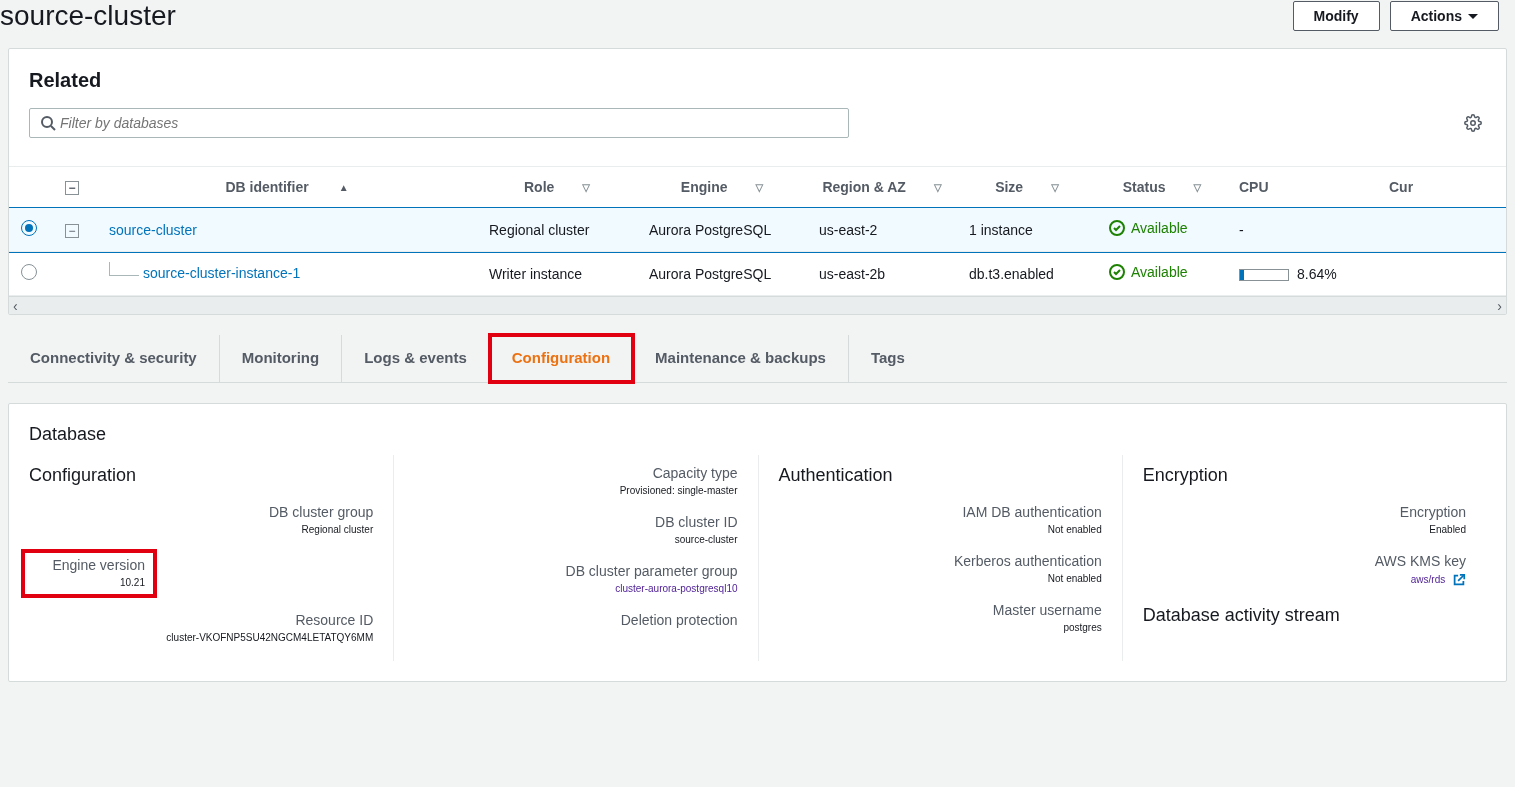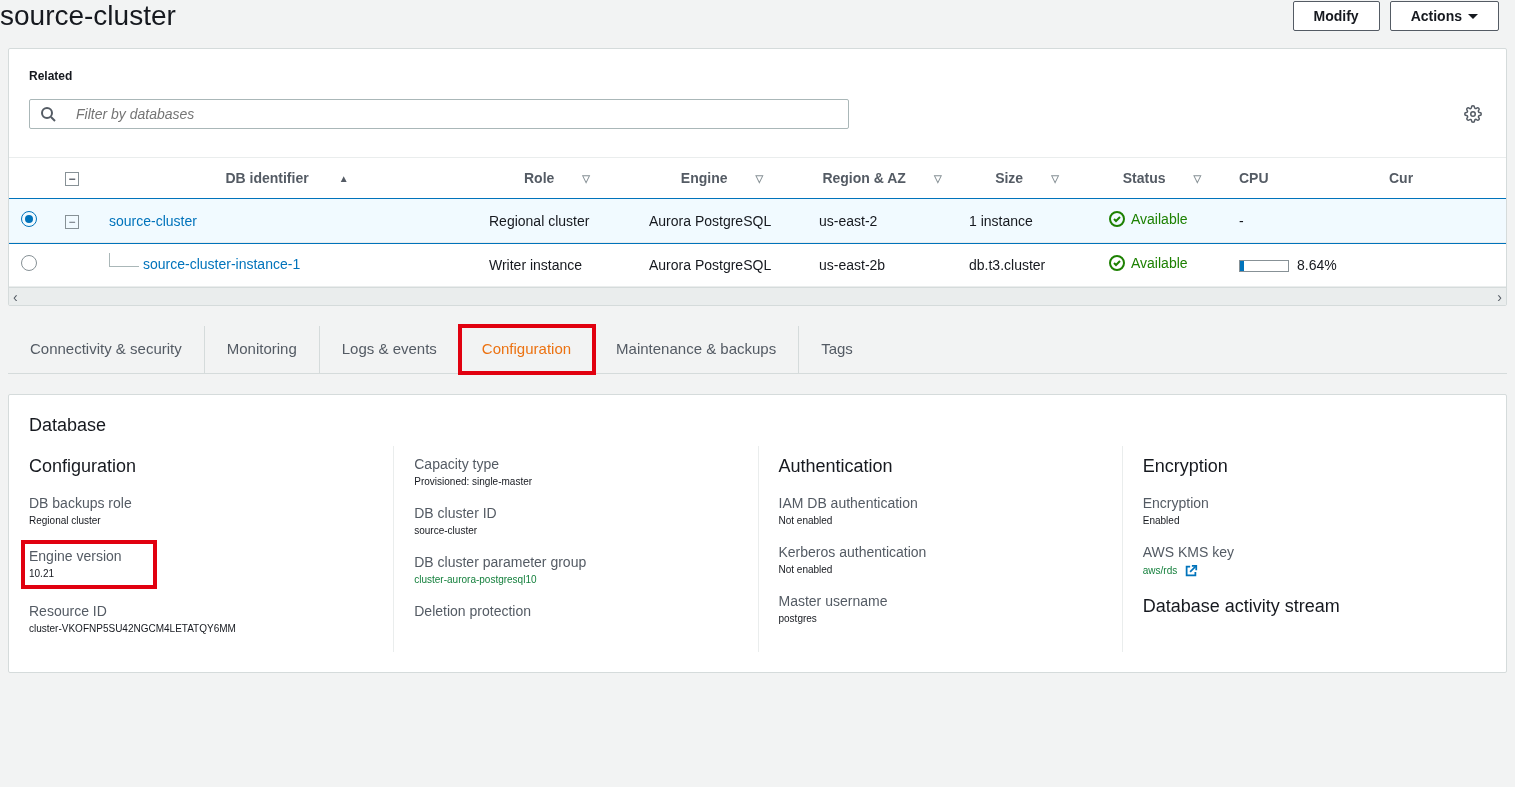--- a/index.html
+++ b/index.html
@@ -43,21 +43,21 @@
     border-top: 5px solid #16191f;
   }
   .panel {
     background: #fff;
     border: 1px solid #d5dbdb;
     border-radius: 2px;
     margin: 0 8px 20px 8px;
   }
   .panel-inner { padding: 20px; }
   .section-title {
-    font-size: 12px;
+    font-size: 20px;
     font-weight: 700;
     margin-bottom: 16px;
   }
   .filter-row {
     display: flex;
     justify-content: space-between;
     align-items: center;
     margin-bottom: 8px;
   }
   .filter-input-wrap {
@@ -68,21 +68,21 @@
     width: 820px;
     padding: 6px 10px;
   }
   .filter-input-wrap input {
     border: none;
     outline: none;
     font-size: 14px;
     flex: 1;
     font-style: italic;
     color: #7f1d1d;
-    margin-left: 20px;
+    margin-left: 4px;
   }
   .search-icon svg, .gear-icon svg { display: block; }
   .gear-btn {
     background: none;
     border: none;
     cursor: pointer;
     padding: 4px;
   }
   .table-wrap {
     overflow-x: auto;
@@ -165,21 +165,21 @@
   .hscroll span { color:#545b64; padding:0 4px; cursor:pointer; font-size:14px;}
   .tabs {
     display: flex;
     gap: 0;
     margin: 0 8px;
     border-bottom: 1px solid #d5dbdb;
   }
   .tab {
     padding: 14px 22px;
     font-size: 15px;
-    font-weight: 400;
+    font-weight: 700;
     color: #545b64;
     border-right: 1px solid #d5dbdb;
     cursor: pointer;
     text-align: center;
   }
   .tab.active {
     color: #ec7211;
     border-bottom: 2px solid #16191f;
   }
   .hl-red {
@@ -193,24 +193,24 @@
     grid-template-columns: repeat(4, 1fr);
     gap: 0;
     padding: 0 20px 20px 20px;
   }
   .detail-col {
     border-left: 1px solid #eaeded;
     padding: 10px 20px 0 20px;
   }
   .detail-col:first-child { border-left: none; padding-left: 0;}
   .col-heading { font-size:18px; font-weight:400; margin-bottom:18px; }
-  .kv { margin-bottom: 18px; }
+  .kv { margin-bottom: 18px; text-align: right; }
   .kv .k { color:#545b64; font-size:14px; margin-bottom:4px;}
   .kv .v { color:#16191f; font-size:10px; }
-  .kv .v.link { color:#15803d; }
+  .kv .v.link { color:#4c1d95; }
   .ext-icon {
     display:inline-block; width:14px; height:14px;
     margin-left:4px; vertical-align:middle;
   }
   .engine-hl {
     outline: 4px solid #e1000f;
     padding: 4px 8px 6px 4px;
     margin-left: -4px;
     display: inline-block;
     width: 128px;
@@ -323,21 +323,21 @@
           <td>-</td>
           <td></td>
         </tr>
         <tr>
           <td><span class="radio"></span></td>
           <td></td>
           <td><span class="tree-line"></span><span class="link">source-cluster-instance-1</span></td>
           <td>Writer instance</td>
           <td>Aurora PostgreSQL</td>
           <td>us-east-2b</td>
-          <td>db.t3.cluster</td>
+          <td>db.t3.enabled</td>
           <td><span class="status-ok">
             <svg viewBox="0 0 16 16">
                   <circle cx="8" cy="8" r="7" fill="none" stroke="#1d8102" stroke-width="2"></circle>
                   <path d="M5 8l2 2 4-4" fill="none" stroke="#1d8102" stroke-width="2"></path>
                 </svg>
             <span>Available</span>
           </span></td>
           <td><span class="cpu-bar"><span class="fill"></span></span><span>8.64%</span></td>
           <td></td>
         </tr>
@@ -358,21 +358,21 @@
   <div class="tab">Maintenance &amp; backups</div>
   <div class="tab" style="border-right:none;">Tags</div>
 </div>
 
 <div class="panel detail-panel">
   <div class="detail-title">Database</div>
   <div class="detail-grid">
     <div class="detail-col">
       <div class="col-heading">Configuration</div>
       <div class="kv">
-        <div class="k">DB backups role</div>
+        <div class="k">DB cluster group</div>
         <div class="v">Regional cluster</div>
       </div>
       <div class="engine-hl">
         <div class="kv" style="margin-bottom:0;">
           <div class="k">Engine version</div>
           <div class="v">10.21</div>
         </div>
       </div>
       <div class="kv" style="margin-top:18px;">
         <div class="k">Resource ID</div>

